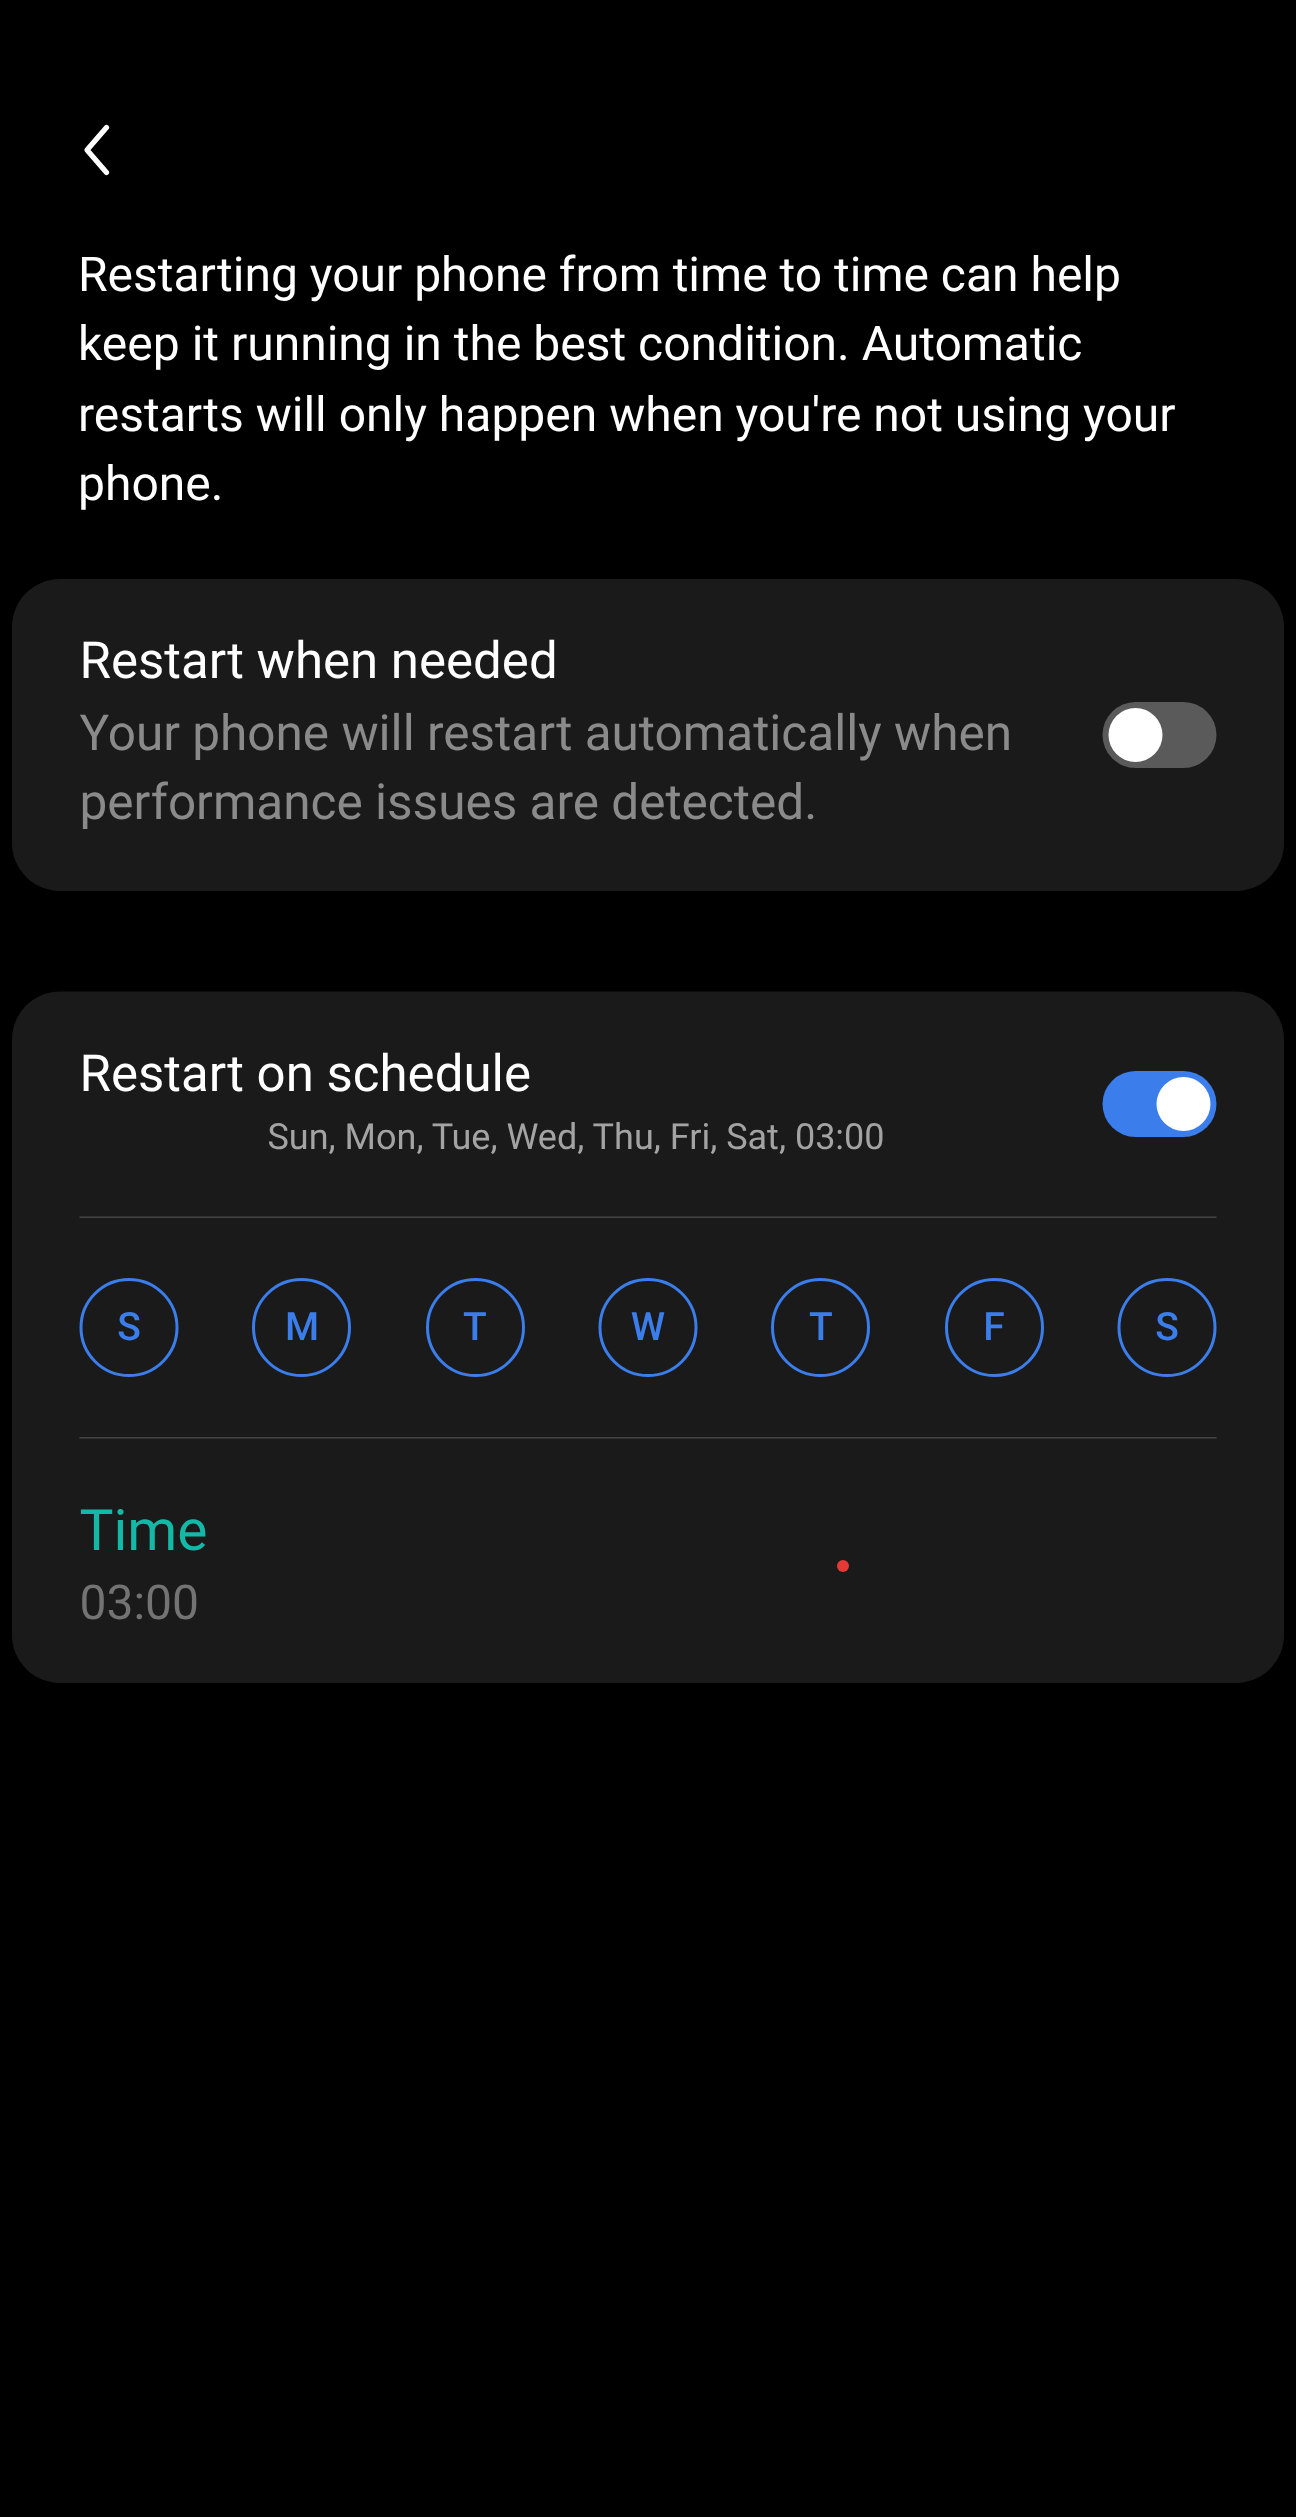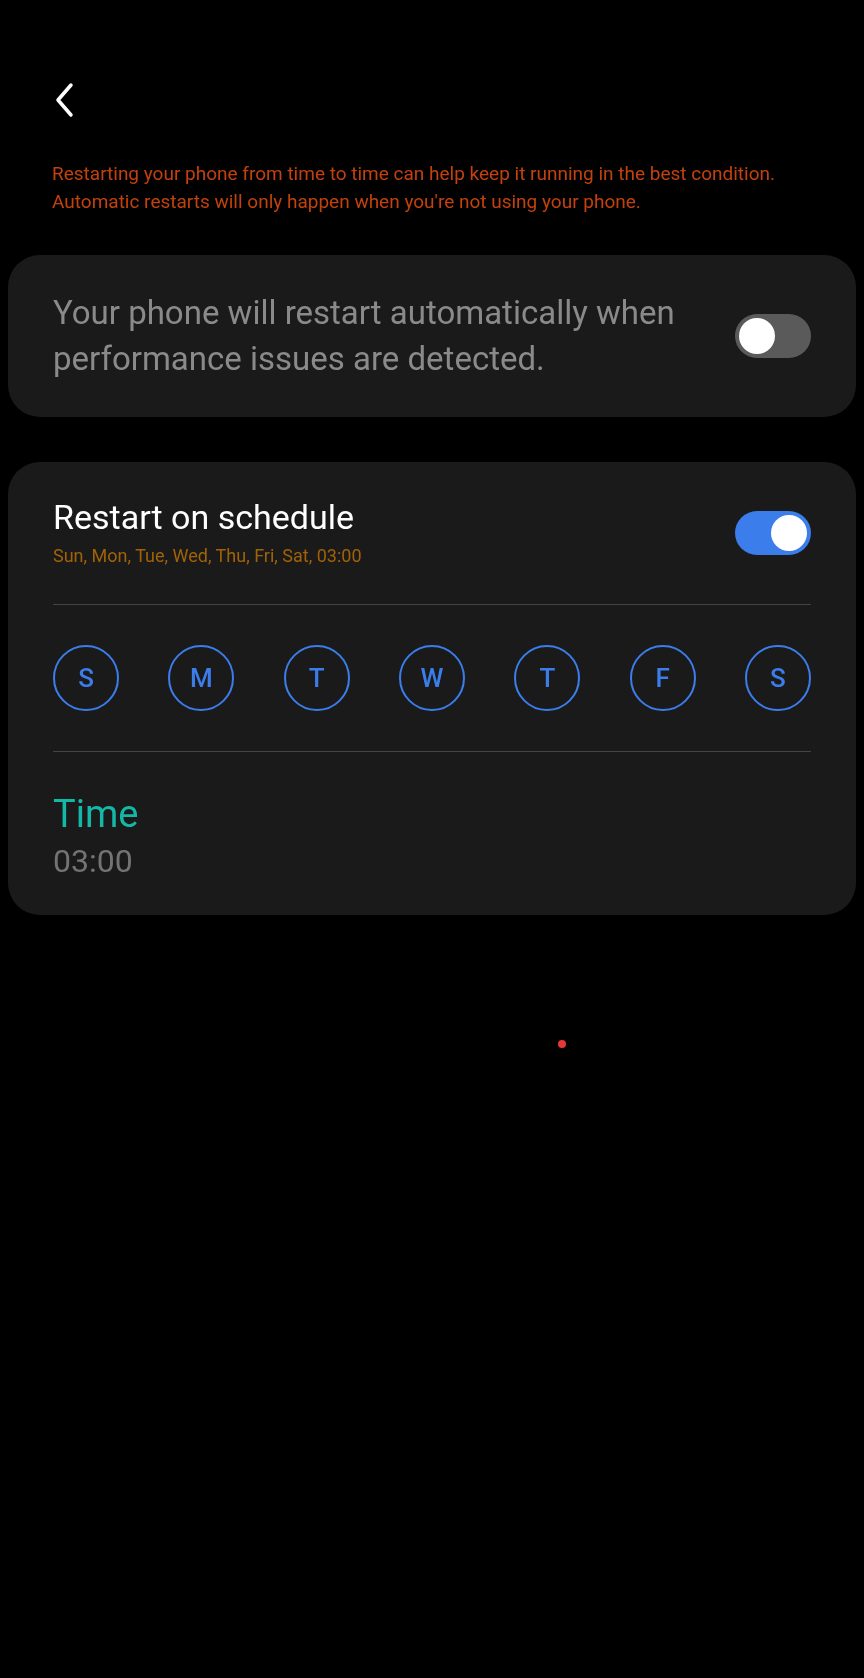--- a/index.html
+++ b/index.html
@@ -28,32 +28,32 @@
       align-items: center;
       justify-content: center;
     }
     .page-title {
       font-size: 40px;
       font-weight: 600;
       color: #ffffff;
     }
     .description {
       padding: 0 52px 40px 52px;
-      font-size: 19px;
+      font-size: 32px;
       line-height: 1.45;
-      color: #c2410c;
+      color: #ffffff;
     }
     .card {
       background-color: #1a1a1a;
       border-radius: 32px;
       margin: 0 8px;
       padding: 35px 45px;
     }
     .card + .card {
-      margin-top: 45px;
+      margin-top: 67px;
     }
     .setting-row {
       display: flex;
       align-items: center;
       justify-content: space-between;
     }
     .setting-text {
       flex: 1;
       padding-right: 20px;
     }
@@ -62,23 +62,24 @@
       font-weight: 400;
       color: #ffffff;
       margin-bottom: 6px;
     }
     .setting-subtitle {
       font-size: 33px;
       line-height: 1.4;
       color: #8a8a8a;
     }
     .setting-subtitle-blue {
-      font-size: 18px;
+      font-size: 24px;
       line-height: 1.4;
-      color: #a16207;
+      color: #a3a3a3;
+      text-align: center;
     }
     .toggle {
       width: 76px;
       height: 44px;
       border-radius: 22px;
       position: relative;
       flex-shrink: 0;
     }
     .toggle-off {
       background-color: #5a5a5a;
@@ -154,20 +155,21 @@
       <path d="M17 3 L4 18 L17 33" stroke="#ffffff" stroke-width="3.5" stroke-linecap="round" stroke-linejoin="round"></path>
     </svg>
   </div>
 </div>
 
 <div class="description">Restarting your phone from time to time can help keep it running in the best condition. Automatic restarts will only happen when you're not using your phone.</div>
 
 <div class="card">
   <div class="setting-row">
     <div class="setting-text">
+      <div class="setting-title">Restart when needed</div>
       <div class="setting-subtitle">Your phone will restart automatically when performance issues are detected.</div>
     </div>
     <div class="toggle toggle-off">
       <div class="toggle-knob"></div>
     </div>
   </div>
 </div>
 
 <div class="card">
   <div class="setting-row">

